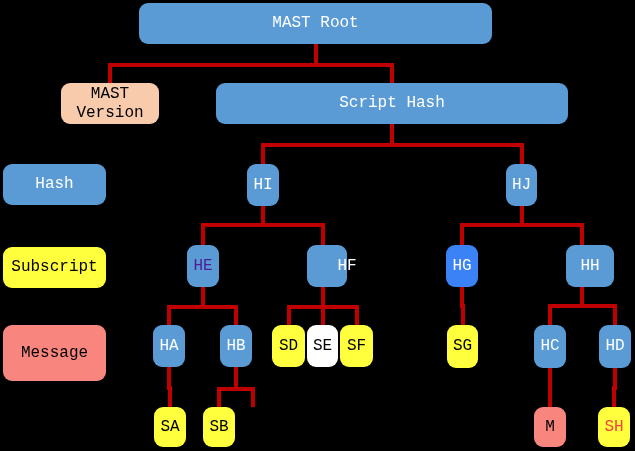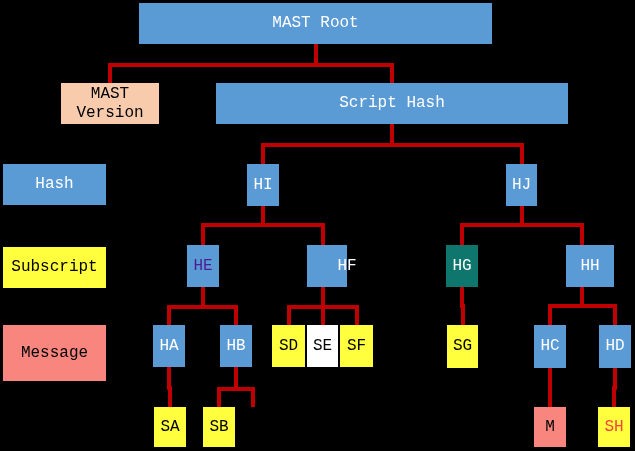--- a/index.html
+++ b/index.html
@@ -18,20 +18,21 @@
   .node {
     position: absolute;
     display: flex;
     align-items: center;
     justify-content: center;
     text-align: center;
     font-size: 16px;
     line-height: 19px;
     white-space: pre;
     box-sizing: border-box;
+    border-radius: 9px;
   }
   .edge-seg {
     position: absolute;
   }
 </style>
 </head>
 <body>
 
 <div class="canvas" style="background: rgb(0, 0, 0);">
   <div id="edge-layer">
@@ -85,21 +86,21 @@
       <div class="node" style="left: 139px; top: 3px; width: 353px; height: 41px; background: rgb(91, 155, 213); color: rgb(255, 255, 255);">MAST Root</div>
       <div class="node" style="left: 61px; top: 83px; width: 98px; height: 41px; background: rgb(248, 203, 173); color: rgb(0, 0, 0);">MAST
 Version</div>
       <div class="node" style="left: 216px; top: 83px; width: 352px; height: 41px; background: rgb(91, 155, 213); color: rgb(255, 255, 255);">Script Hash</div>
       <div class="node" style="left: 3px; top: 164px; width: 103px; height: 41px; background: rgb(91, 155, 213); color: rgb(255, 255, 255);">Hash</div>
       <div class="node" style="left: 247px; top: 164px; width: 32px; height: 42px; background: rgb(91, 155, 213); color: rgb(255, 255, 255);">HI</div>
       <div class="node" style="left: 506px; top: 164px; width: 31px; height: 42px; background: rgb(91, 155, 213); color: rgb(255, 255, 255);">HJ</div>
       <div class="node" style="left: 3px; top: 247px; width: 103px; height: 41px; background: rgb(255, 255, 61); color: rgb(0, 0, 0);">Subscript</div>
       <div class="node" style="left: 187px; top: 245px; width: 32px; height: 42px; background: rgb(91, 155, 213); color: #4c1d95;">HE</div>
       <div class="node" style="left: 307px; top: 245px; width: 31px; height: 42px; background: rgb(91, 155, 213); color: rgb(255, 255, 255); padding-left: 40px;">HF</div>
-      <div class="node" style="left: 446px; top: 245px; width: 32px; height: 42px; background: #0f766e; color: rgb(255, 255, 255);">HG</div>
+      <div class="node" style="left: 446px; top: 245px; width: 32px; height: 42px; background: #3b82f6; color: rgb(255, 255, 255);">HG</div>
       <div class="node" style="left: 566px; top: 245px; width: 48px; height: 42px; background: rgb(91, 155, 213); color: rgb(255, 255, 255);">HH</div>
       <div class="node" style="left: 3px; top: 325px; width: 103px; height: 56px; background: rgb(249, 134, 126); color: rgb(0, 0, 0);">Message</div>
       <div class="node" style="left: 153px; top: 325px; width: 32px; height: 42px; background: rgb(91, 155, 213); color: rgb(255, 255, 255);">HA</div>
       <div class="node" style="left: 220px; top: 325px; width: 32px; height: 42px; background: rgb(91, 155, 213); color: rgb(255, 255, 255);">HB</div>
       <div class="node" style="left: 272px; top: 325px; width: 33px; height: 42px; background: rgb(255, 255, 61); color: rgb(0, 0, 0);">SD</div>
       <div class="node" style="left: 307px; top: 325px; width: 31px; height: 42px; background: #ffffff; color: rgb(0, 0, 0);">SE</div>
       <div class="node" style="left: 340px; top: 325px; width: 33px; height: 42px; background: rgb(255, 255, 61); color: rgb(0, 0, 0);">SF</div>
       <div class="node" style="left: 447px; top: 325px; width: 31px; height: 43px; background: rgb(255, 255, 61); color: rgb(0, 0, 0);">SG</div>
       <div class="node" style="left: 534px; top: 325px; width: 32px; height: 43px; background: rgb(91, 155, 213); color: rgb(255, 255, 255);">HC</div>
       <div class="node" style="left: 599px; top: 325px; width: 32px; height: 43px; background: rgb(91, 155, 213); color: rgb(255, 255, 255);">HD</div>

